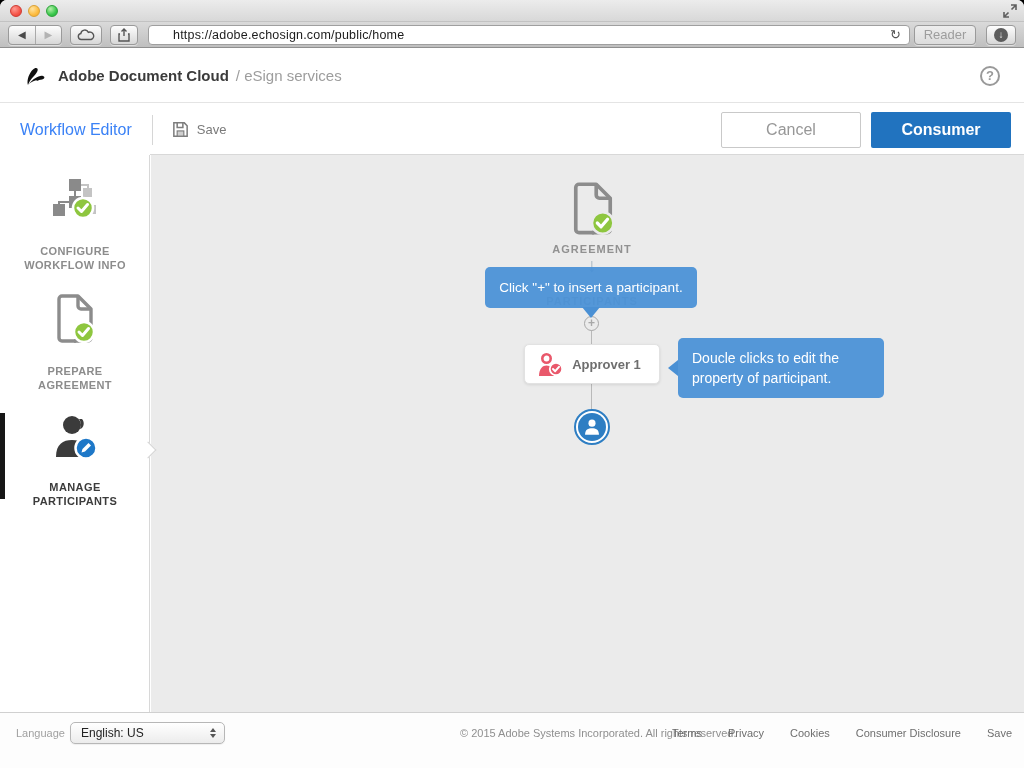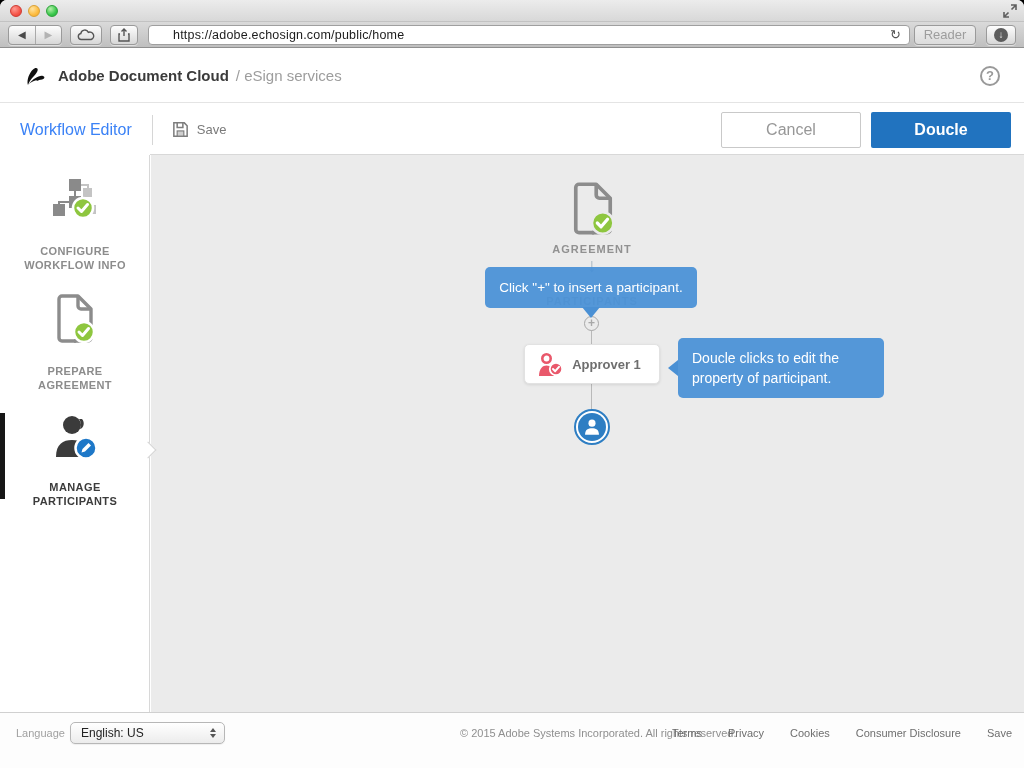--- a/index.html
+++ b/index.html
@@ -179,21 +179,21 @@
     <span class="save-wrap">
       <svg width="19" height="19" viewBox="0 0 20 20">
         <path d="M3 3 h11 l3 3 v11 h-14 z" fill="none" stroke="#7d7d7d" stroke-width="1.6"></path>
         <path d="M6.5 3 v5 h6 v-5" fill="none" stroke="#7d7d7d" stroke-width="1.6"></path>
         <rect x="6.5" y="11.5" width="7" height="5.5" fill="#cfcfcf" stroke="#7d7d7d" stroke-width="1.2"></rect>
       </svg>
       <span>Save</span>
     </span>
     <div class="btn-row">
       <div class="btn btn-cancel">Cancel</div>
-      <div class="btn btn-publish">Doucle</div>
+      <div class="btn btn-publish">Consumer</div>
     </div>
   </div>
   <div class="editbar-border"></div>
 
   <div class="sidebar">
 
     <div class="step" style="top:22px">
       <svg width="48" height="48" viewBox="0 0 48 48">
         <path d="M24 14 V19 M24 25 H8 V27" fill="none" stroke="#8a8a8a" stroke-width="2"></path>
         <path d="M30 8 H37 V11" fill="none" stroke="#c4c4c4" stroke-width="2"></path>

